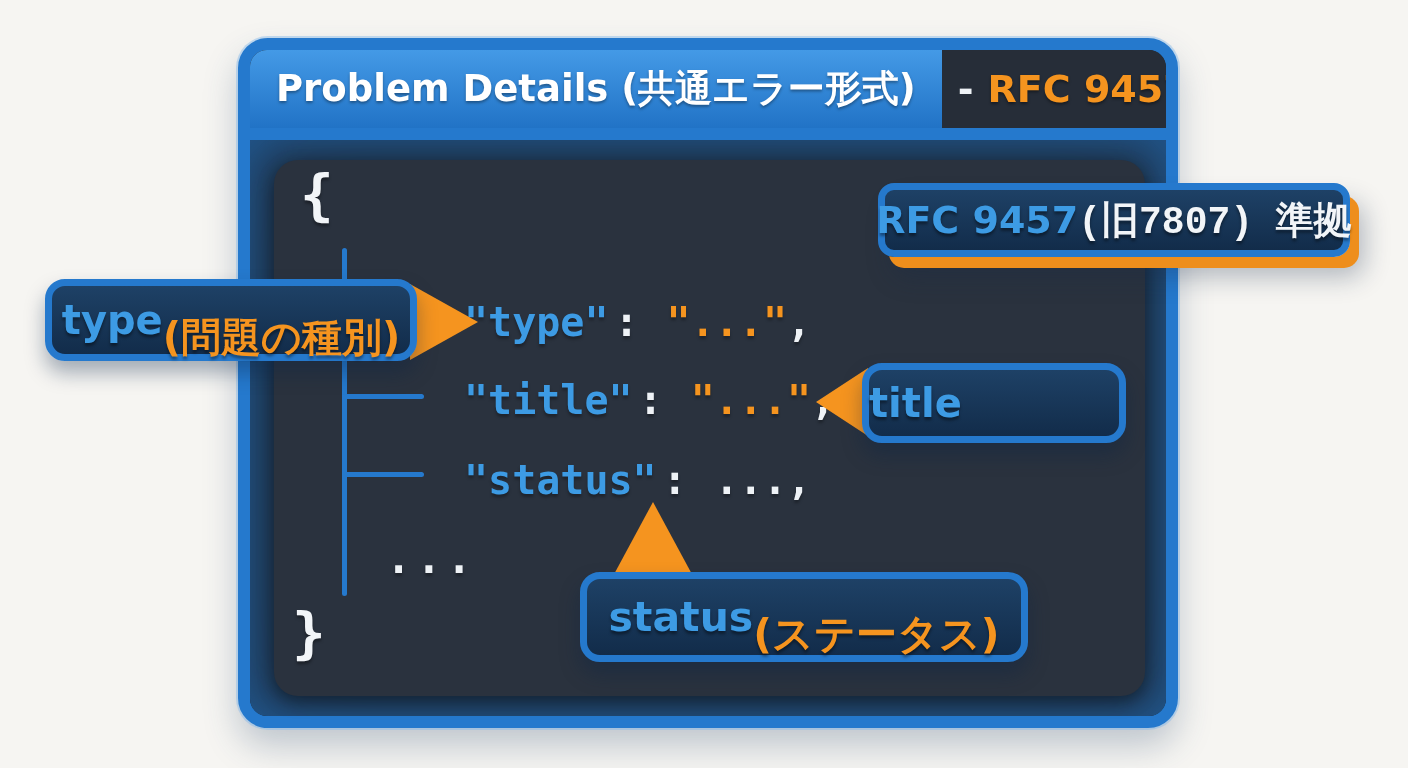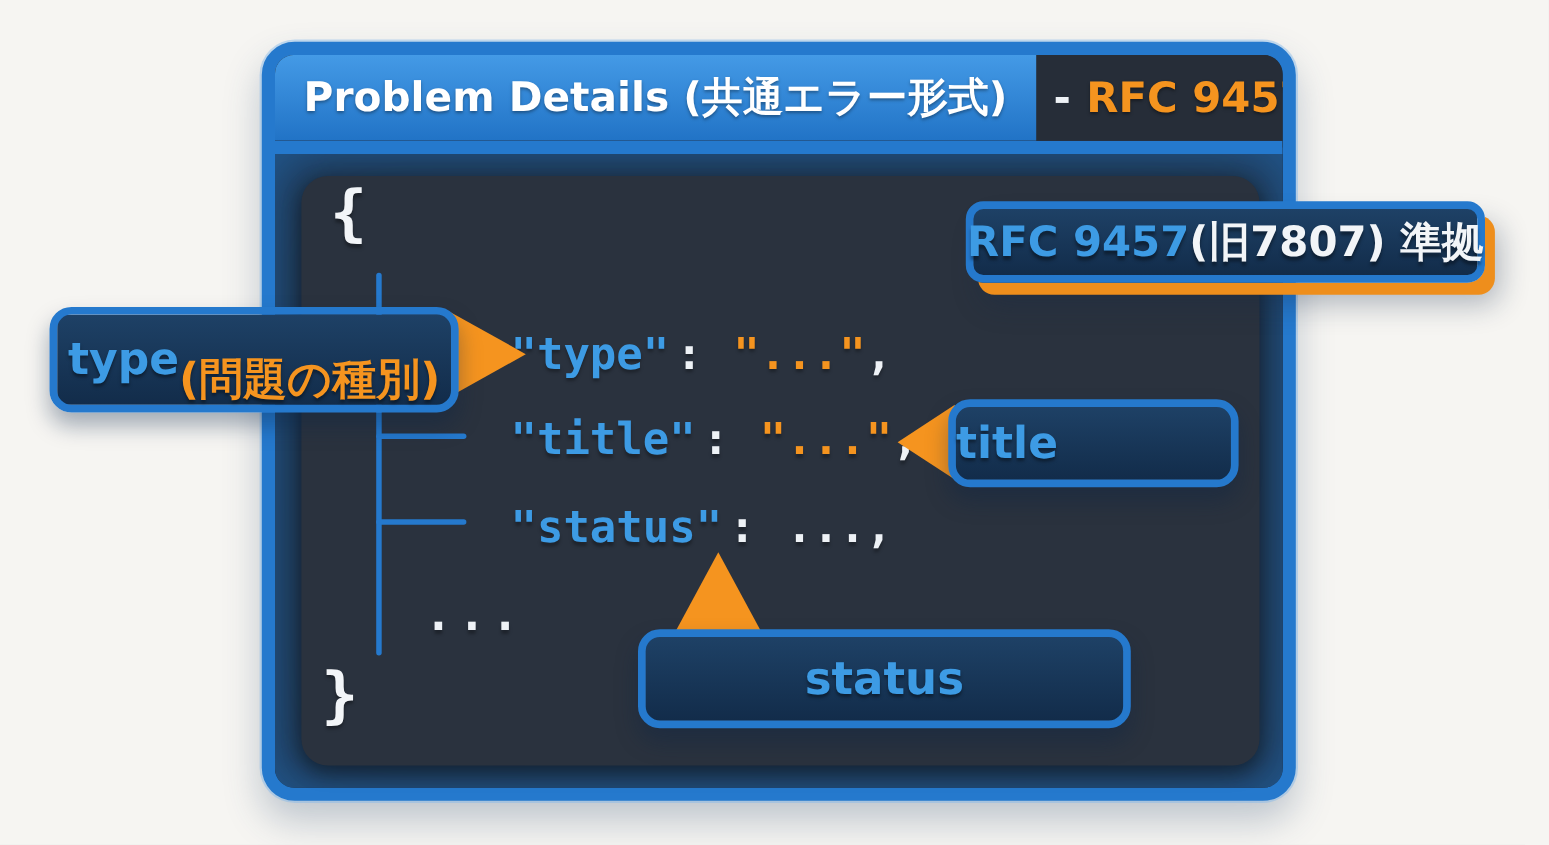--- a/index.html
+++ b/index.html
@@ -78,23 +78,23 @@
     position:absolute; box-sizing:border-box; z-index:3;
     display:flex; align-items:center; justify-content:center;
     border:7px solid #2579cd; border-radius:20px;
     background:linear-gradient(180deg,#1e4166,#122c4a);
     font-weight:bold; white-space:nowrap;
     text-shadow:0 3px 3px rgba(0,0,0,.4);
     box-shadow:0 12px 20px rgba(10,35,70,.35);
   }
   .callout .hl { color:#3d9be4; }
   .callout .rest-orange { color:#f5941f;margin-top:35px; }
-  .callout .rest-white  { color:#f2f5f8; }
+  .callout .rest-white  { color:#f2f5f8;font-family:Liberation Mono, monospace; }
 
-  .callout-type   { left:45px;  top:279px; width:372px; height:96px; font-size:40px; }
+  .callout-type   { left:45px;  top:279px; width:372px; height:82px; font-size:40px; }
   .callout-title  { left:862px; top:363px; width:264px; height:80px; font-size:40px;justify-content:space-between; }
   .callout-status { left:580px; top:572px; width:448px; height:90px; font-size:41px; }
   .callout-rfc {
     left:878px; top:183px; width:472px; height:74px; font-size:38px; border-radius:16px;
     box-shadow:10px 12px 0 -1px #ee8e1c, 14px 20px 26px rgba(20,40,70,.3);
   }
 
   
   .arrow { position:absolute; width:0; height:0; z-index:2; }
   .arrow-type {
@@ -165,15 +165,16 @@
   </div>
 
   <div class="arrow arrow-title"></div>
   <div class="callout callout-title">
     <span class="hl">title</span>
   </div>
 
   <div class="arrow arrow-status"></div>
   <div class="callout callout-status">
     <span class="hl">status</span>
+      <span class="rest-orange"> (ステータス)</span>
   </div>
 
 </div>
 
 </body></html>

